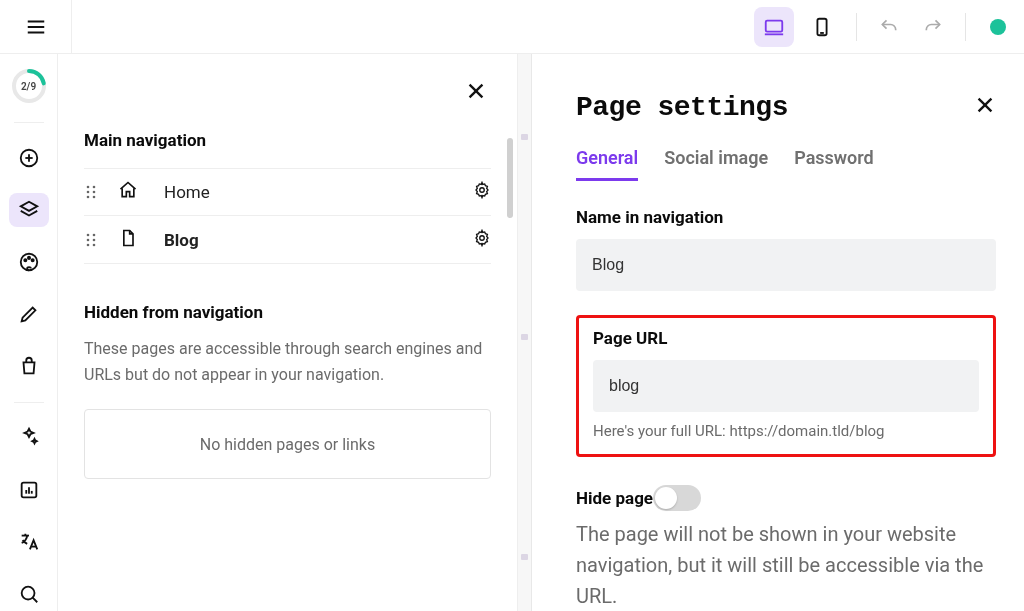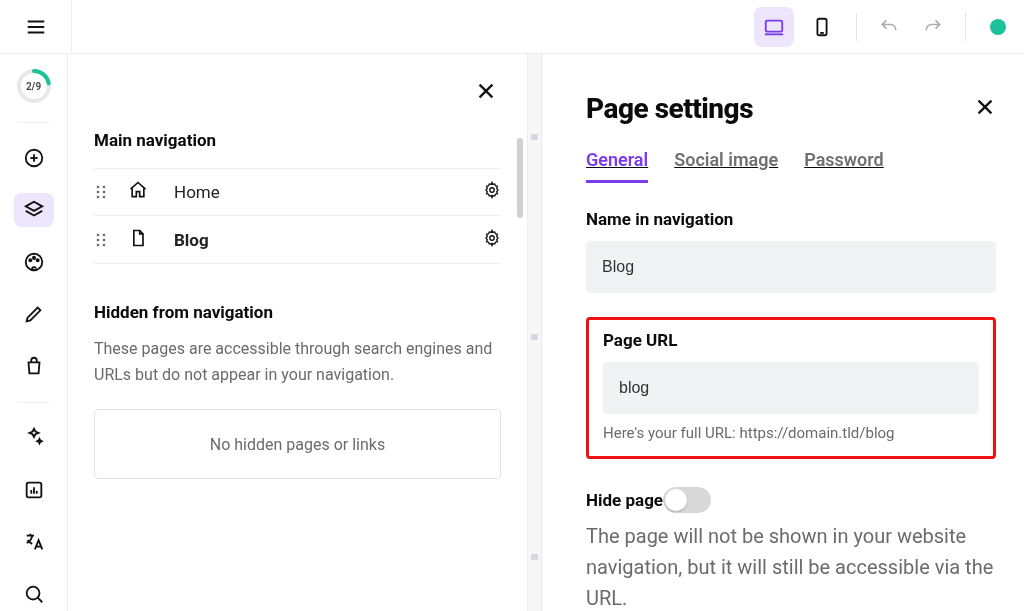--- a/index.html
+++ b/index.html
@@ -11,21 +11,21 @@
 .top-controls { display: flex; align-items: center; gap: 8px; padding-right: 18px; }
 .device-btn { width: 40px; height: 40px; border-radius: 8px; display: flex; align-items: center; justify-content: center; cursor: pointer; }
 .device-btn.active { background: #ece5fb; }
 .device-btn svg { width: 22px; height: 22px; }
 .vbar { width: 1px; height: 28px; background: #e5e5e5; margin: 0 6px; }
 .undo-redo { width: 36px; height: 36px; display: flex; align-items: center; justify-content: center; opacity: .35; cursor: pointer; }
 .undo-redo svg { width: 20px; height: 20px; }
 .status-dot { width: 16px; height: 16px; border-radius: 50%; background: #1cc29a; margin-left: 10px; }
 
 .body { display: flex; height: calc(611px - 54px); }
-.rail { width: 68px; border-right: 1px solid #eee; display: flex; flex-direction: column; align-items: center; gap: 18px; padding-top: 14px; }
+.rail { width: 58px; border-right: 1px solid #eee; display: flex; flex-direction: column; align-items: center; gap: 18px; padding-top: 14px; }
 .prog-ring { position: relative; width: 36px; height: 36px; }
 .prog-ring svg { transform: rotate(-90deg); }
 .prog-label { position: absolute; inset: 0; display: flex; align-items: center; justify-content: center; font-size: 10px; font-weight: 600; color: #444; }
 .rail-btn { width: 40px; height: 40px; border-radius: 8px; display: flex; align-items: center; justify-content: center; cursor: pointer; }
 .rail-btn.active { background: #ece5fb; }
 .rail-btn svg { width: 22px; height: 22px; stroke: #111; }
 .rail-sep { height: 1px; width: 30px; background: #eee; }
 
 .panel { width: 460px; border-right: 1px solid #eee; position: relative; padding: 18px 26px 16px 26px; overflow: hidden; }
 .panel-scroll { position: absolute; right: 4px; top: 64px; bottom: 0; width: 6px; background: transparent; }
@@ -46,25 +46,25 @@
 .gear svg { width: 18px; height: 18px; }
 
 .section-title2 { font-weight: 700; font-size: 17px; margin-top: 38px; margin-bottom: 14px; }
 .help-text { color: #6b6b6b; font-size: 16px; line-height: 1.6; }
 .empty-box { margin-top: 22px; border: 1px solid #e3e3e3; border-radius: 4px; height: 70px; display: flex; align-items: center; justify-content: center; color: #6b6b6b; font-size: 16px; }
 
 .canvas-sliver { width: 14px; background: #f7f7f7; border-right: 1px solid #e8e8e8; position: relative; }
 .sliver-seg { position: absolute; left: 3px; right: 3px; background: #dcd6e4; border-radius: 1px; }
 
 .settings { flex: 1; padding: 38px 28px 0 44px; position: relative; }
-.settings-head { display: flex; align-items: center; justify-content: space-between; }
+.settings-head { display: flex; align-items: center; justify-content: space-between; font-family: Liberation Mono, monospace; }
 .settings-title { font-size: 28px; font-weight: 800; letter-spacing: -.5px; }
 .settings-close { cursor: pointer; }
 .settings-close svg { width: 22px; height: 22px; }
-.tabs { display: flex; gap: 26px; margin-top: 24px; text-decoration: underline; }
+.tabs { display: flex; gap: 26px; margin-top: 24px; }
 .tab { font-size: 18px; color: #707070; padding-bottom: 10px; cursor: pointer; font-weight: 600; }
 .tab.active { color: #7c3aed; border-bottom: 3px solid #7c3aed; }
 
 .field-block { margin-top: 26px; }
 .field-label { font-weight: 700; font-size: 17px; margin-bottom: 12px; }
 .field-input { width: 100%; height: 52px; background: #f1f2f3; border: none; border-radius: 4px; padding: 0 16px; font-size: 16px; color: #333; outline: none; }
 .url-note { color: #6b6b6b; font-size: 15px; margin-top: 10px; }
 
 .highlight-box { border: 3px solid #e11; border-radius: 4px; padding: 10px 14px 14px 14px; margin-top: 24px; }
 

